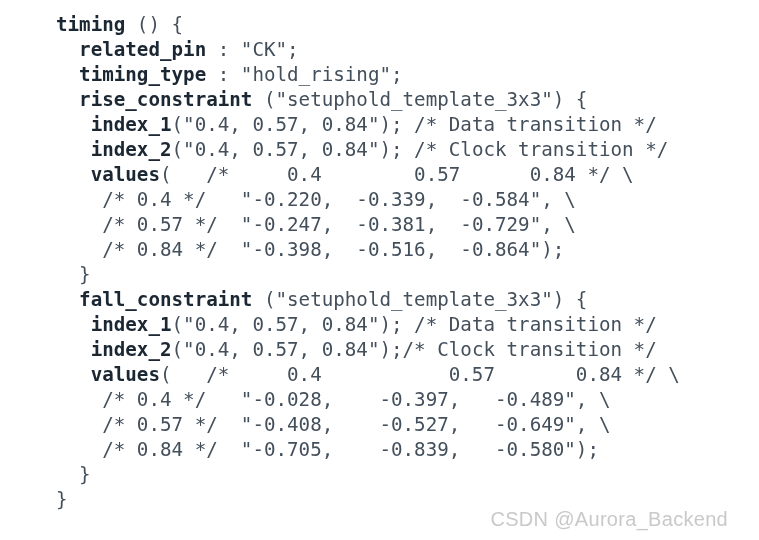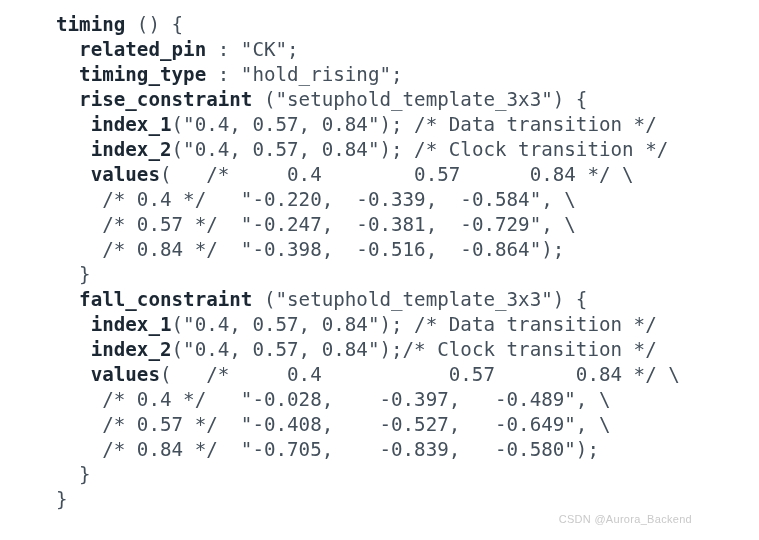--- a/index.html
+++ b/index.html
@@ -12,20 +12,21 @@
     width: 759px;
     height: 540px;
     overflow: hidden;
     font-family: "DejaVu Sans Mono", monospace;
   }
   #screenshot {
     position: relative;
     width: 706px;
     height: 540px;
     background: #ffffff;
+    padding-left: 36px;
   }
   #code-block {
     position: absolute;
     left: 56px;
     top: 12px;
     width: 700px;
     margin: 0;
     padding: 0;
     font-family: "DejaVu Sans Mono", monospace;
     font-size: 19.2px;
@@ -48,21 +49,21 @@
   
   .tx {
     font-weight: normal;
     color: #434f5b;
   }
   #watermark {
     position: absolute;
     right: 14px;
     bottom: 12px;
     font-family: "Liberation Sans", sans-serif;
-    font-size: 11px;
+    font-size: 20px;
     line-height: 18px;
     color: #c9c9c9;
     letter-spacing: 0.3px;
     white-space: pre;
     user-select: none;
   }
 </style>
 </head>
 <body>
 

